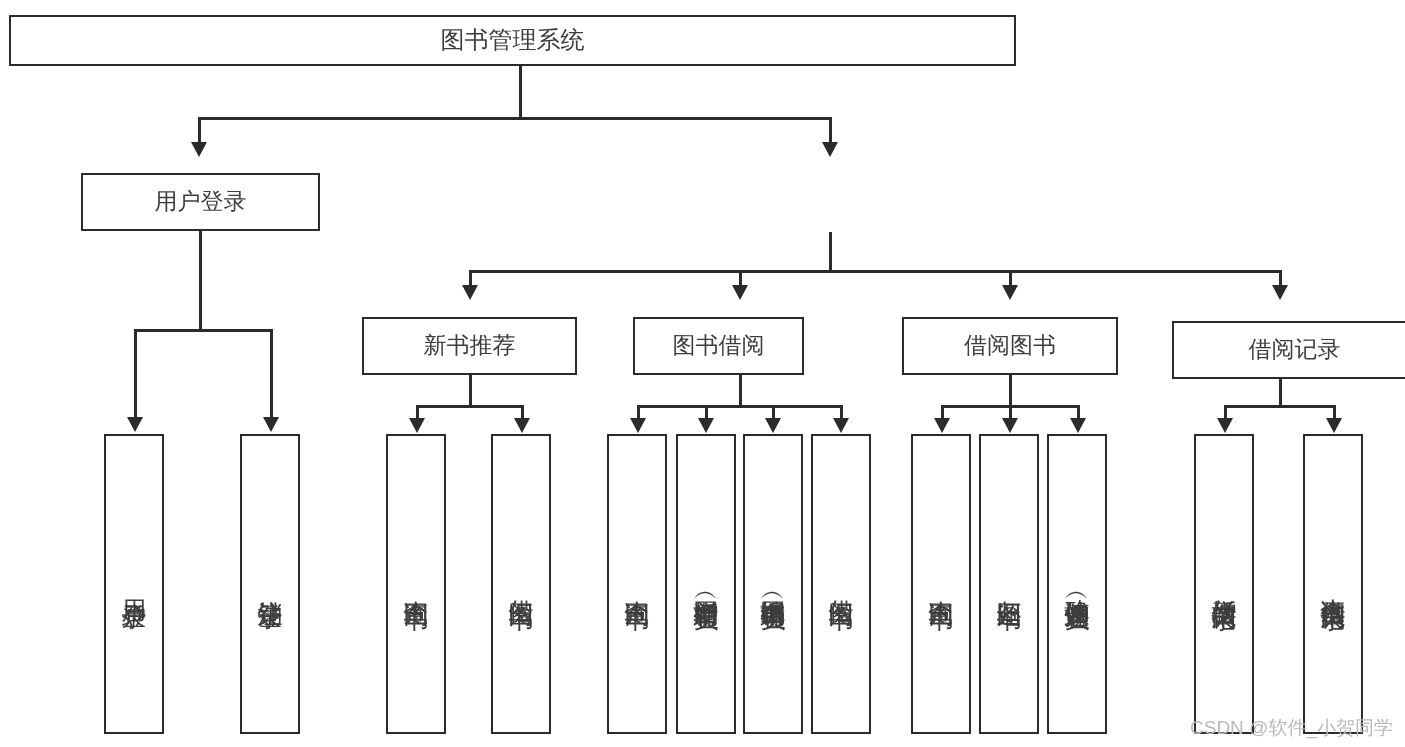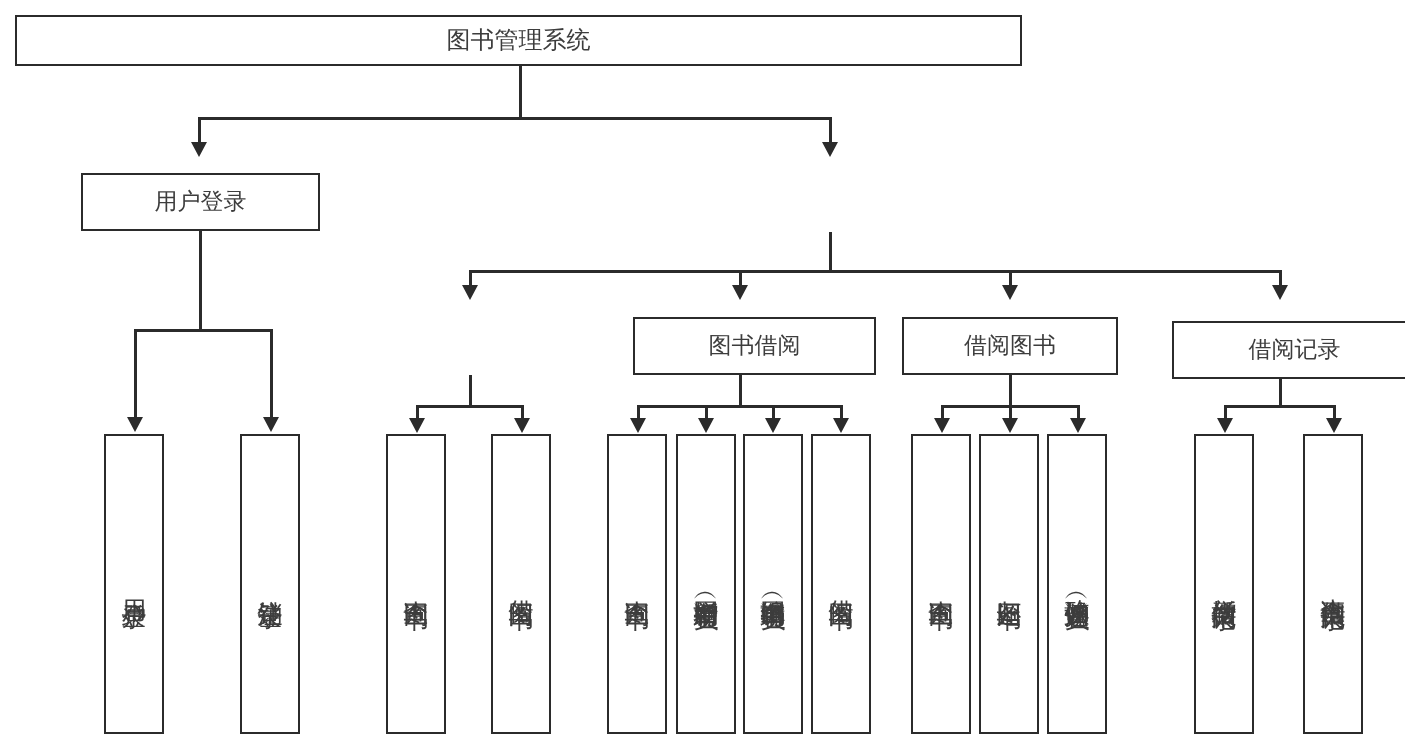--- a/index.html
+++ b/index.html
@@ -68,21 +68,21 @@
     white-space:nowrap;
     pointer-events:none;
     font-family:"Liberation Sans","DejaVu Sans",sans-serif;
   }
 </style>
 </head>
 <body>
 
 <div id="canvas">
 
-  <div class="node root" style="left:15px;top:15px;width:1007px;height:51px;">
+  <div class="node root" style="left:9px;top:15px;width:1007px;height:51px;">
     <span class="lbl">图书管理系统</span>
   </div>
 
   <div class="edge v" style="left:519px;top:66px;width:2.5px;height:53px;"></div>
 
   <div class="edge h" style="left:198px;top:117px;width:633px;height:2.5px;"></div>
 
   <div class="edge v" style="left:198px;top:117px;height:27px;"></div>
   <div class="arrow" style="left:191px;top:142px;"></div>
   <div class="edge v" style="left:829px;top:117px;height:27px;"></div>
@@ -104,21 +104,24 @@
   <div class="edge h" style="left:469px;top:270px;width:812px;"></div>
   <div class="edge v" style="left:469px;top:270px;height:17px;"></div>
   <div class="arrow" style="left:462px;top:285px;"></div>
   <div class="edge v" style="left:739px;top:270px;height:17px;"></div>
   <div class="arrow" style="left:732px;top:285px;"></div>
   <div class="edge v" style="left:1009px;top:270px;height:17px;"></div>
   <div class="arrow" style="left:1002px;top:285px;"></div>
   <div class="edge v" style="left:1279px;top:270px;height:17px;"></div>
   <div class="arrow" style="left:1272px;top:285px;"></div>
 
-  <div class="node lvl3" style="left:633px;top:317px;width:243px;height:58px;">
+  <div class="node lvl3" style="left:362px;top:317px;width:215px;height:58px;">
+    <span class="lbl">新书推荐</span>
+  </div>
+  <div class="node lvl3" style="left:633px;top:317px;width:171px;height:58px;">
     <span class="lbl">图书借阅</span>
   </div>
   <div class="node lvl3" style="left:902px;top:317px;width:216px;height:58px;">
     <span class="lbl">借阅图书</span>
   </div>
   <div class="node lvl3" style="left:1172px;top:321px;width:245px;height:58px;text-align:center;">
     <span class="lbl">借阅记录</span>
   </div>
 
   <div class="edge v" style="left:469px;top:375px;height:32px;"></div>
@@ -192,14 +195,15 @@
     <span class="lbl">确认归还（管理员）</span>
   </div>
 
   <div class="node leaf" style="left:1194px;top:434px;width:60px;height:300px;">
     <span class="lbl">新增借阅记录</span>
   </div>
   <div class="node leaf" style="left:1303px;top:434px;width:60px;height:300px;">
     <span class="lbl">查询借阅记录</span>
   </div>
 
+  <div id="watermark" style="left:1190px;top:715px;">CSDN @软件_小贺同学</div>
 
 </div>
 
 </body></html>

